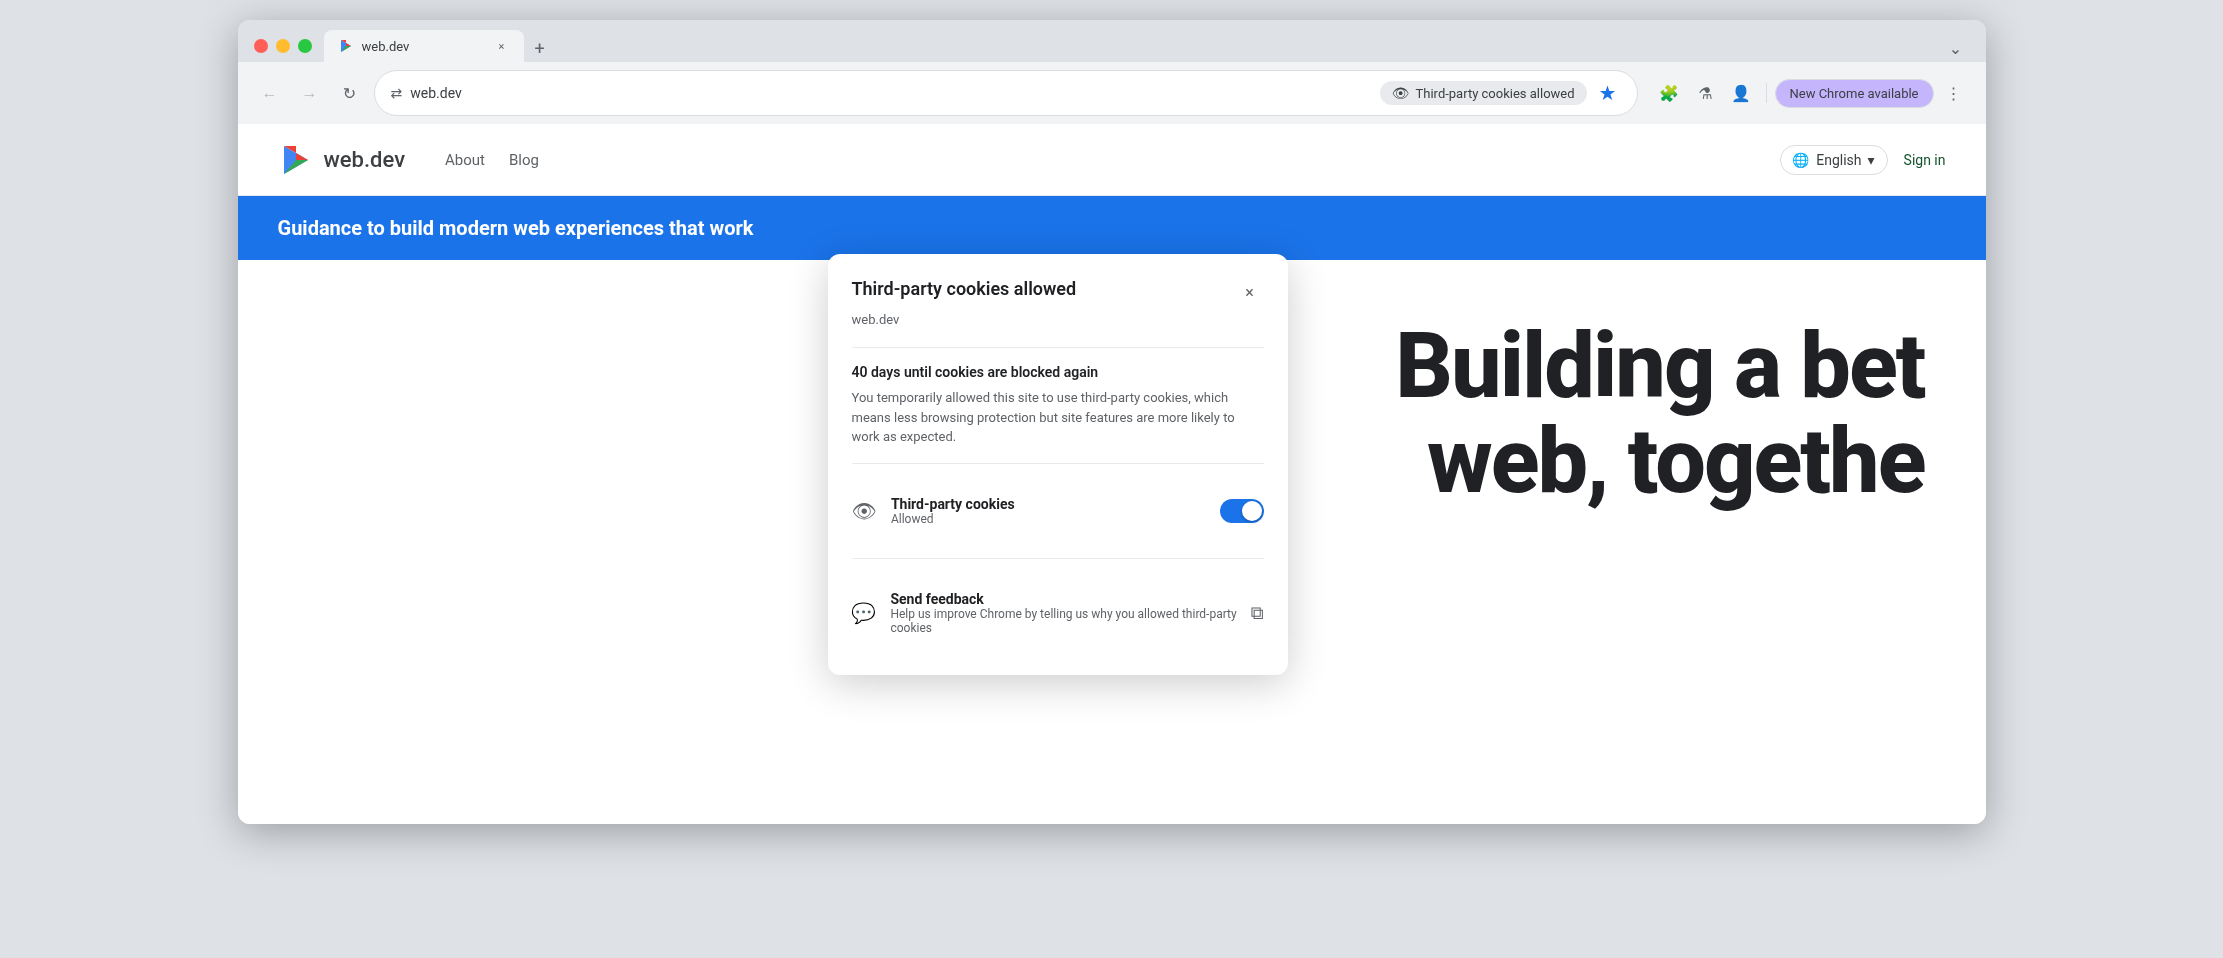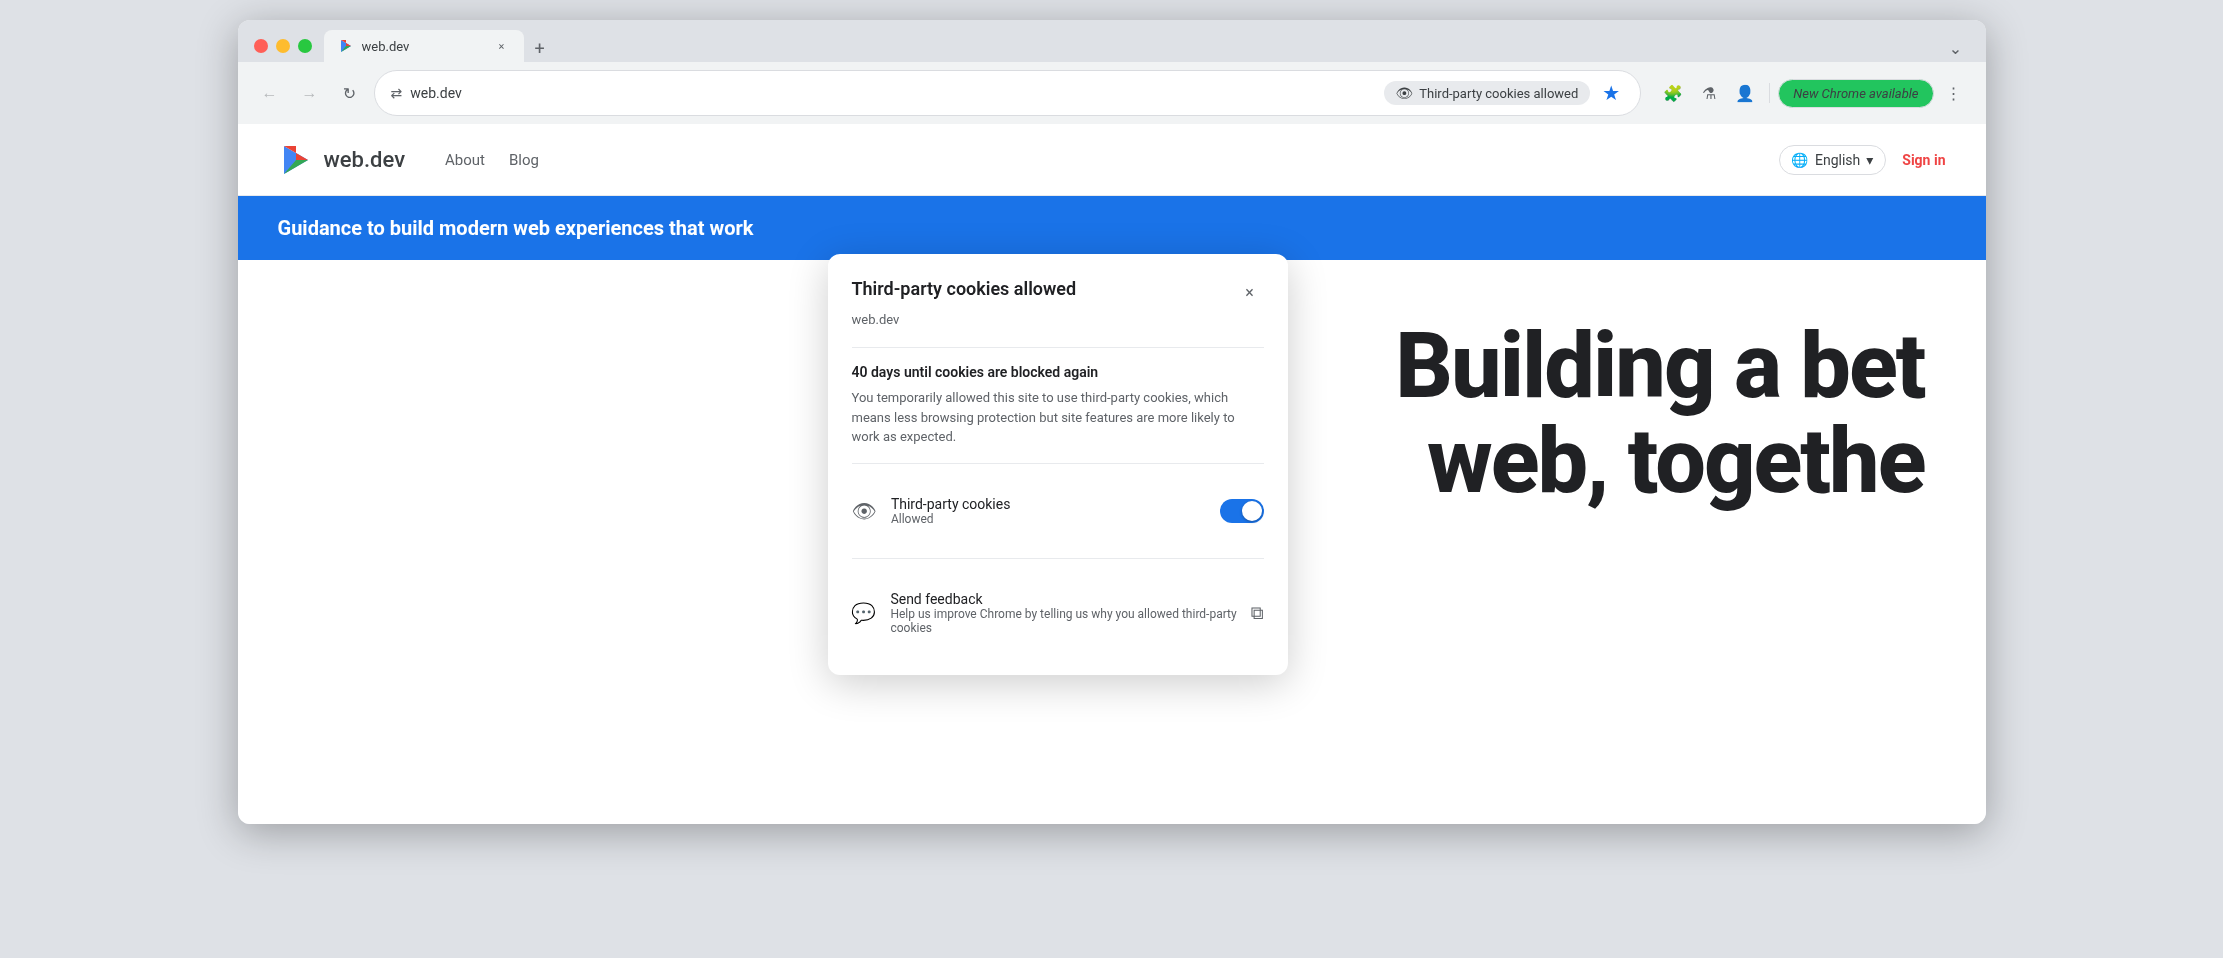--- a/index.html
+++ b/index.html
@@ -210,29 +210,28 @@
       width: 1px;
       height: 20px;
       background: #dadce0;
       margin: 0 4px;
     }
 
     .new-chrome-btn {
       display: flex;
       align-items: flex-end;
       gap: 6px;
-      background: #22c55e;
+      background: #c4b5fd;
       border: 1px solid #dadce0;
       border-radius: 20px;
       padding: 6px 14px;
       font-size: 13px;
       color: #3c4043;
       cursor: pointer;
       white-space: nowrap;
-      font-style: italic;
     }
 
     .menu-btn {
       width: 32px;
       height: 32px;
       display: flex;
       align-items: center;
       justify-content: center;
       font-size: 16px;
       color: #5f6368;
@@ -302,23 +301,23 @@
       font-size: 14px;
       color: #3c4043;
       cursor: pointer;
       border: 1px solid #dadce0;
       border-radius: 20px;
       padding: 6px 12px;
     }
 
     .sign-in-btn {
       font-size: 14px;
-      color: #ef4444;
-      cursor: pointer;
-      font-weight: 700;
+      color: #14532d;
+      cursor: pointer;
+      font-weight: 400;
     }
 
     
     .blue-banner {
       background: #1a73e8;
       padding: 20px 40px;
       color: white;
       font-size: 20px;
       font-weight: bold;
     }
@@ -414,21 +413,21 @@
       gap: 14px;
     }
 
     .popup-row-icon {
       font-size: 20px;
       color: #5f6368;
     }
 
     .popup-row-text h4 {
       font-size: 14px;
-      font-weight: 400;
+      font-weight: 700;
       color: #202124;
     }
 
     .popup-row-text p {
       font-size: 12px;
       color: #5f6368;
     }
 
     
     .toggle {

